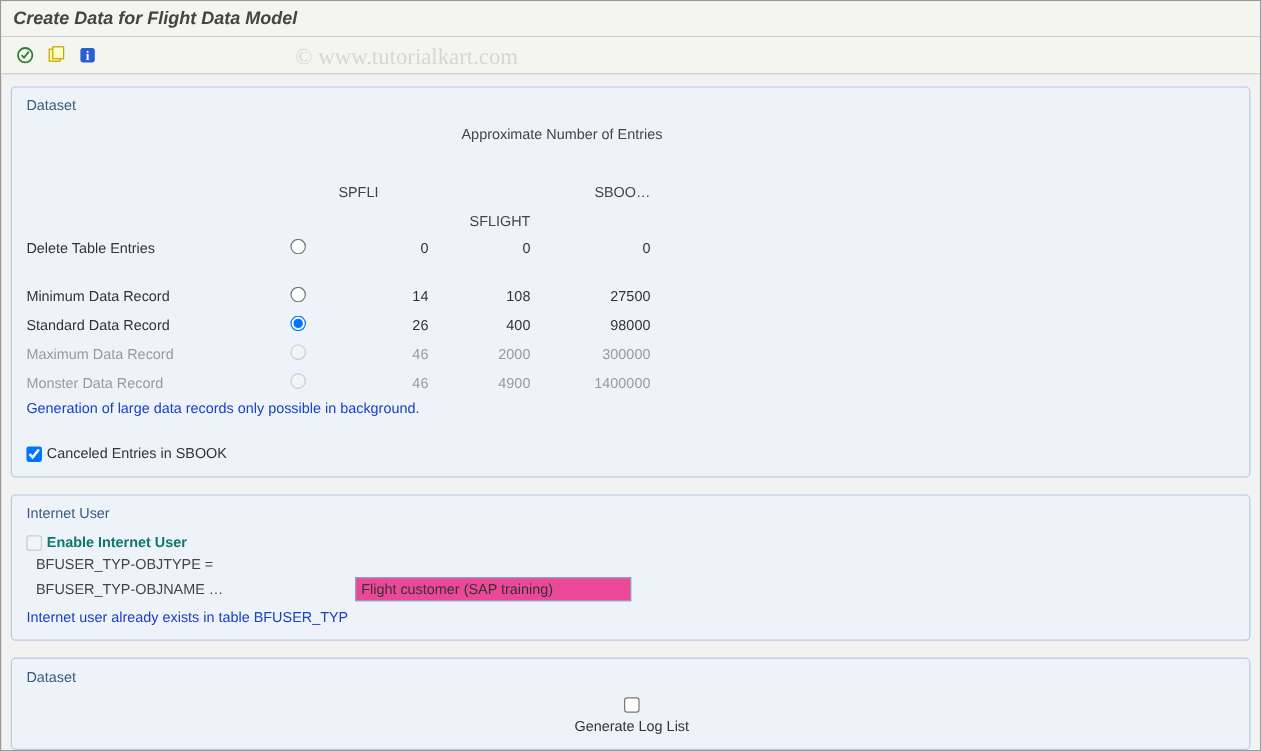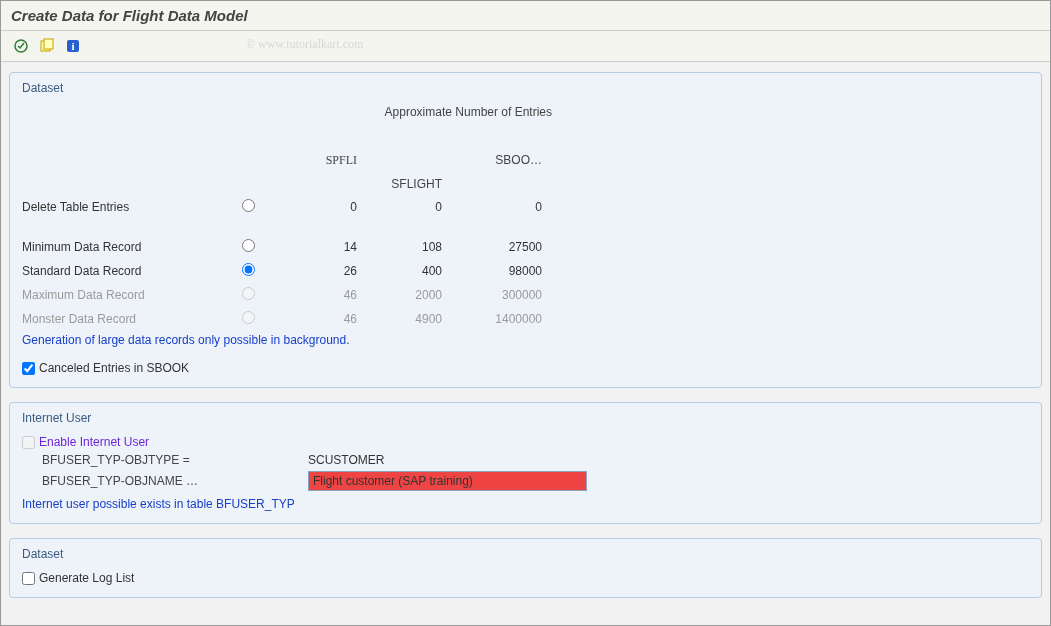--- a/index.html
+++ b/index.html
@@ -78,55 +78,55 @@
     .row-label { color:#333; }
     .row-label.disabled, .cell.disabled { color:#9a9a9a; }
     .radio-cell input[type=radio] { transform: scale(1.0); }
     .cell { color:#333; text-align:right; padding-right:10px; }
     .note {
       color: #1840c9;
       font-size: 12px;
       margin-top: 6px;
     }
     .chk-row {
-      margin-top: 14px;
+      margin-top: 24px;
       display: flex;
       align-items: center;
       gap: 4px;
     }
     .iu-row {
       display: grid;
       grid-template-columns: 260px 320px;
       align-items: center;
-      margin: 4px 0 4px 20px;
+      margin: 4px 0 4px 8px;
       column-gap: 6px;
     }
     .iu-label { color:#444; }
     .iu-value { color:#333; }
     input[type=text].field {
       font-family: inherit;
       font-size: 12px;
       padding: 2px 4px;
       border: 1px solid #8aa2c0;
-      background: #ef4444;
-      width: 279px;
+      background: #ec4899;
+      width: 230px;
       color:#333;
     }
     .watermark {
       position: absolute;
       top: 36px;
       left: 245px;
-      font-size: 12px;
+      font-size: 19px;
       color: #d6d6d6;
       font-family: Georgia, serif;
       pointer-events: none;
       user-select: none;
     }
     .disabled-text { color:#9a9a9a; }
-    input[type=checkbox]:disabled + span { color:#6d28d9; }
+    input[type=checkbox]:disabled + span { color:#0f766e;font-weight:bold; }
   </style>
 </head>
 <body>
 
 <div class="header">
   <span class="header-title">Create Data for Flight Data Model</span>
 </div>
 
 <div class="toolbar">
   <span class="tb-icon" title="Execute">
@@ -155,21 +155,21 @@
 
   <div class="groupbox">
     <span class="groupbox-title">Dataset</span>
 
     <div class="dataset-grid" id="dataset-grid">
       <div></div>
         <div></div>
       <div class="dataset-header" style="grid-column:3 / span 3;">Approximate Number of Entries</div>
       <div></div>
         <div></div>
-      <div class="col-head" style="text-align:right;padding-right:10px;font-family:Liberation Serif, serif;">SPFLI</div>
+      <div class="col-head" style="text-align:left;padding-right:10px;">SPFLI</div>
       <div class="col-head" style="text-align:right;padding-right:10px;margin-top:48px;">SFLIGHT</div>
       <div class="col-head" style="text-align:right;padding-right:10px;">SBOO…</div>
     <div class="row-label ">Delete Table Entries</div>
         <div class="radio-cell"><input type="radio" name="ds" style=""></div>
         <div class="cell ">0</div>
         <div class="cell ">0</div>
         <div class="cell ">0</div>
         <div style="height: 8px;"></div>
         <div style="height: 8px;"></div>
         <div style="height: 8px;"></div>
@@ -208,31 +208,30 @@
   <div class="groupbox">
     <span class="groupbox-title">Internet User</span>
 
     <div class="chk-row" style="margin-top:0;">
       <input type="checkbox" id="chk-iu" disabled="" style="">
       <span class="disabled-text">Enable Internet User</span>
     </div>
 
     <div class="iu-row">
       <span class="iu-label">BFUSER_TYP-OBJTYPE =</span>
-      <span class="iu-value">SCUSTOMER</span>
     </div>
     <div class="iu-row">
       <span class="iu-label">BFUSER_TYP-OBJNAME …</span>
       <input type="text" class="field" value="Flight customer (SAP training)" style="">
     </div>
 
-    <div class="note">Internet user possible exists in table BFUSER_TYP</div>
+    <div class="note">Internet user already exists in table BFUSER_TYP</div>
   </div>
 
   <div class="groupbox">
     <span class="groupbox-title">Dataset</span>
-    <div class="chk-row" style="margin-top:0;">
+    <div class="chk-row" style="margin-top:0;flex-direction:column;">
       <input type="checkbox" id="chk-log" style="">
       <span>Generate Log List</span>
     </div>
   </div>
 
 </div>
 
 </body></html>

